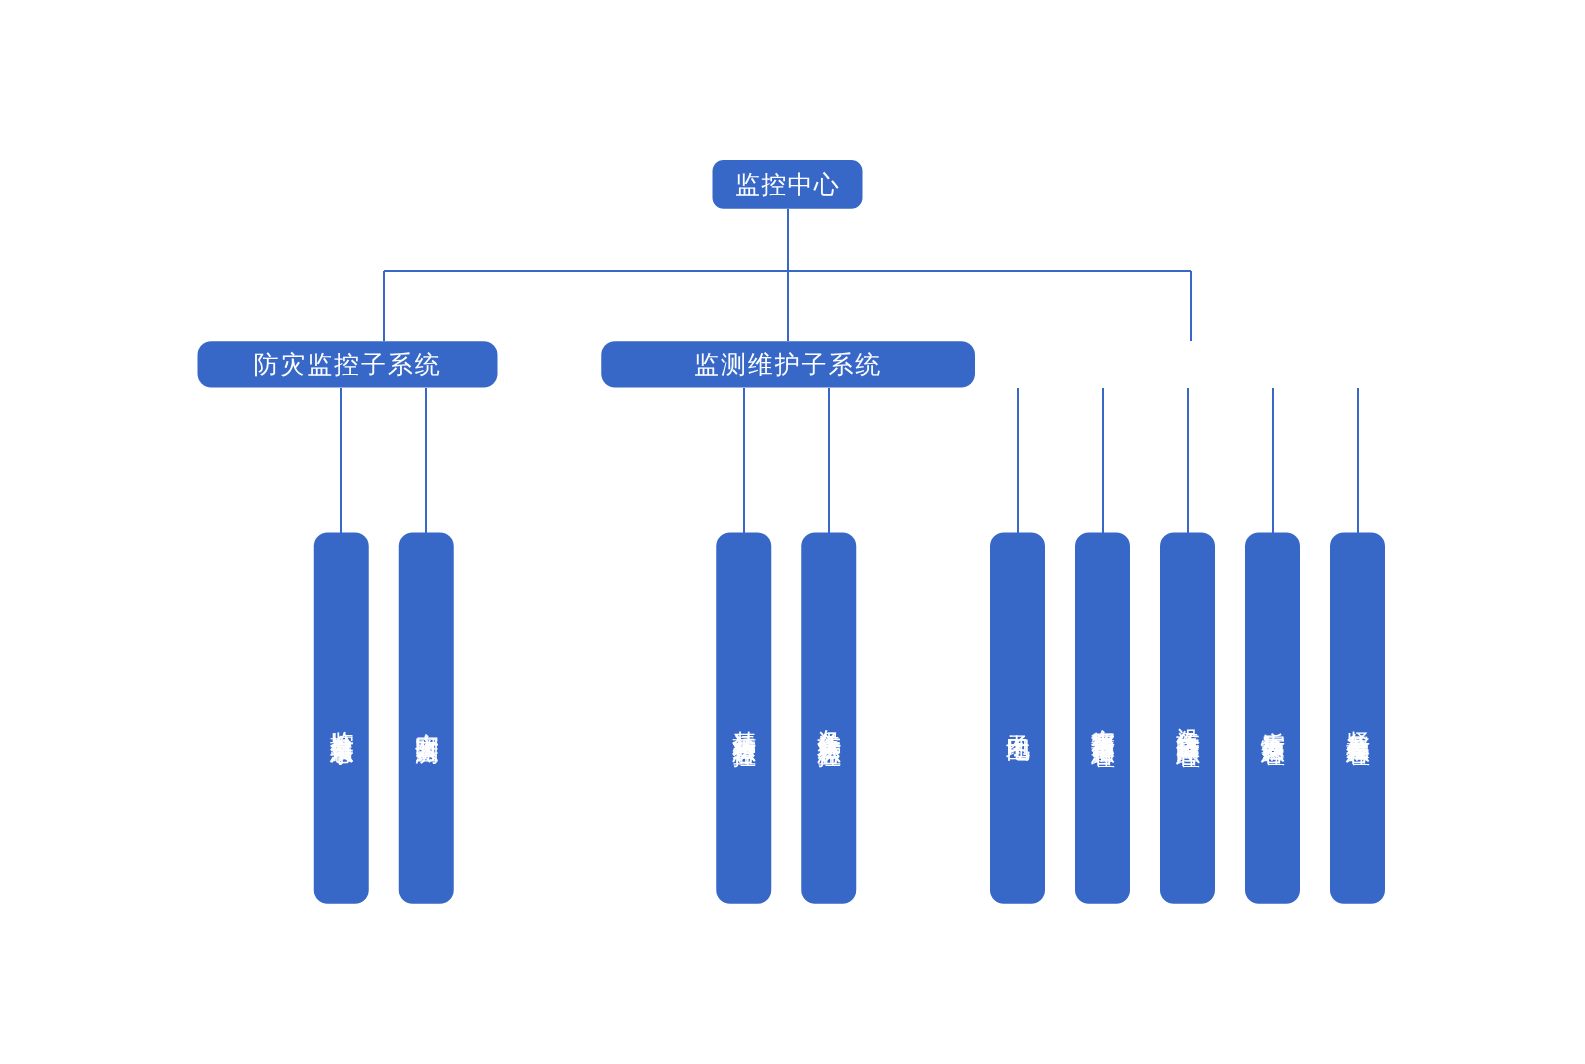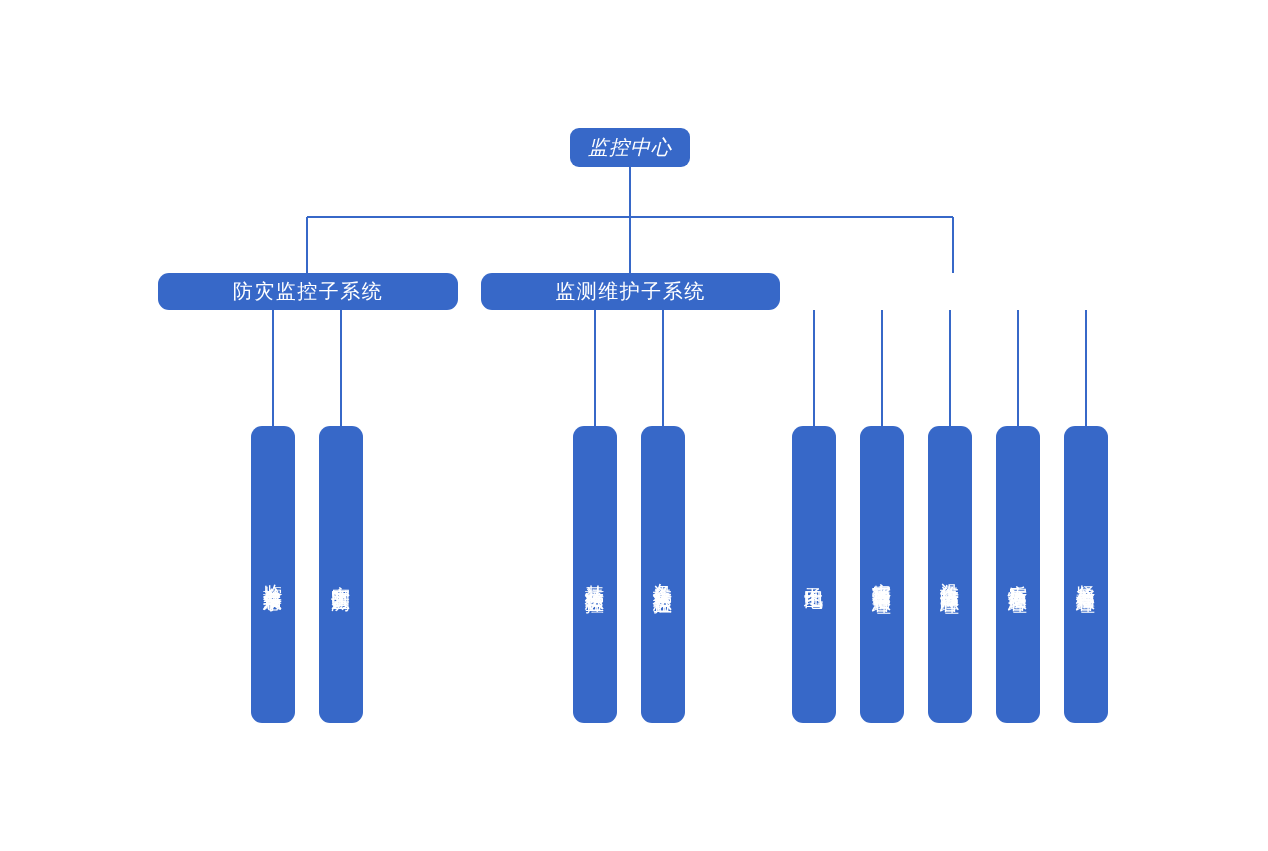--- a/index.html
+++ b/index.html
@@ -36,21 +36,20 @@
     align-items: center;
     justify-content: center;
     text-align: center;
     border-radius: 9px;
     z-index: 2;
   }
   .node-root {
     border-radius: 9px;
     font-size: 20px;
     letter-spacing: 1px;
-    font-style: italic;
   }
   .node-sub {
     border-radius: 11px;
     font-size: 20px;
     letter-spacing: 1.5px;
   }
   .node-leaf {
     border-radius: 11px;
     font-size: 19px;
     letter-spacing: 1.5px;
@@ -93,21 +92,21 @@
       <line x1="950" y1="310" x2="950" y2="426"></line>
       <line x1="1018" y1="310" x2="1018" y2="426"></line>
       <line x1="1086" y1="310" x2="1086" y2="426"></line>
     </g>
   </svg>
 
   <div class="node node-root" style="left:570px; top:128px; width:120px; height:39px;">
     <span>监控中心</span>
   </div>
 
-  <div class="node node-sub" style="left:158px; top:273px; width:300px; height:37px;">
+  <div class="node node-sub" style="left:158px; top:273px; width:240px; height:37px;">
     <span>防灾监控子系统</span>
   </div>
 
   <div class="node node-sub" style="left:481px; top:273px; width:299px; height:37px;">
     <span>监测维护子系统</span>
   </div>
 
 
   <div class="node node-leaf" style="left:251px; top:426px; width:44px; height:297px;">
     <span class="leaf-label">监控台站信息展示</span>

